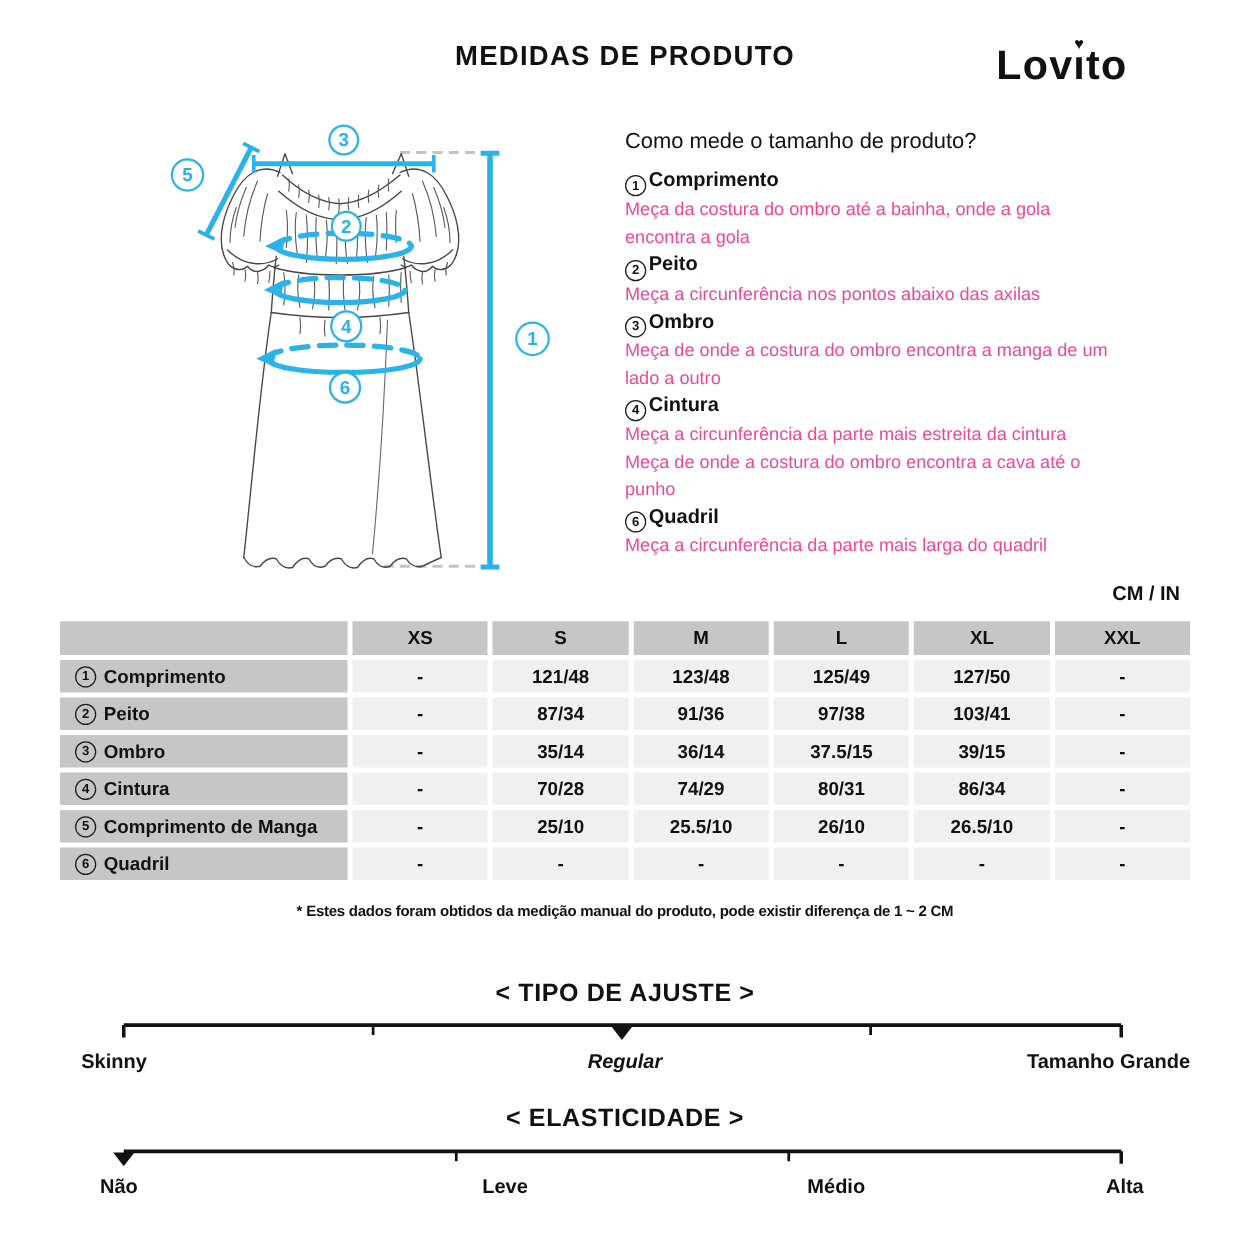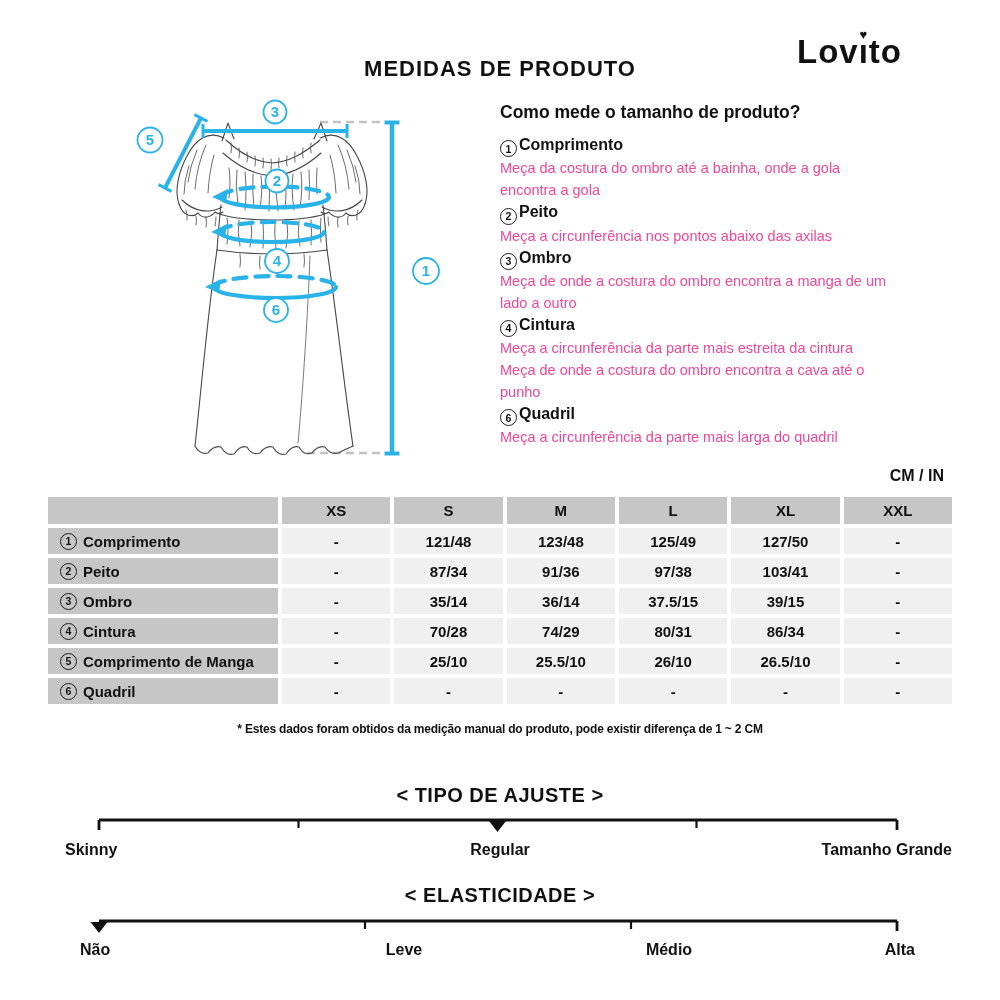--- a/index.html
+++ b/index.html
@@ -1,28 +1,28 @@
 <!DOCTYPE html>
 <html><head>
 <meta charset="utf-8">
 <style>
   html,body{margin:0;padding:0;background:#fff;}
   #page{position:relative;width:1000px;height:1000px;background:#fff;overflow:hidden;
         font-family:"Liberation Sans",sans-serif;color:#111;}
   .abs{position:absolute;}
 
   
-  .title{left:0;right:0;top:56px;text-align:center;font-size:22px;font-weight:bold;letter-spacing:1px;}
+  .title{left:0;right:0;top:32px;text-align:center;font-size:22px;font-weight:bold;letter-spacing:1px;}
   .brand{left:797px;top:33px;font-size:33px;font-weight:bold;letter-spacing:1px;}
   .brand-i{position:relative;display:inline-block;}
   .brand-heart{position:absolute;left:50%;top:-5px;transform:translateX(-50%);font-size:13px;line-height:1;}
 
   
   .guide{left:500px;top:102px;width:448px;}
-  .guide-heading{font-size:17.5px;font-weight:bold;margin-bottom:11px;}
+  .guide-heading{font-size:17.5px;font-weight:normal;margin-bottom:11px;}
   .g-name{font-size:16px;font-weight:bold;line-height:21px;}
   .g-desc{font-size:14.5px;color:#ec4899;line-height:22px;}
 
   
   .circ{display:inline-flex;align-items:center;justify-content:center;
         width:15px;height:15px;border:1.4px solid #1c1c1c;border-radius:50%;
         font-size:10.5px;font-weight:bold;vertical-align:-2.5px;margin-right:3px;line-height:1;}
   .g-name .circ{margin-right:2px;}
 
   
@@ -248,21 +248,21 @@
   <div class="abs footnote">* Estes dados foram obtidos da medição manual do produto, pode existir diferença de 1 ~ 2 CM</div>
 
   <div class="abs scale-title" style="top:784px;">&lt; TIPO DE AJUSTE &gt;</div>
   <svg class="abs" style="left:0;top:808px;" width="1000" height="28" viewBox="0 0 1000 28">
     <path d="M99,12 H897" stroke="#111" stroke-width="3" fill="none"></path>
     <path d="M99,12 V22 M897,12 V22" stroke="#111" stroke-width="2.8" fill="none"></path>
     <path d="M298.5,12 V20 M696.5,12 V20" stroke="#111" stroke-width="2.2" fill="none"></path>
     <polygon points="489,13 506,13 497.5,24" fill="#111"></polygon>
   </svg>
   <div class="abs scale-label" style="left:65px;top:841px;">Skinny</div>
-  <div class="abs scale-label center-label" style="top:841px;">Regular</div>
+  <div class="abs scale-label center-label" style="top:841px;font-style:italic;">Regular</div>
   <div class="abs scale-label" style="right:48px;top:841px;">Tamanho Grande</div>
 
   <div class="abs scale-title" style="top:884px;">&lt; ELASTICIDADE &gt;</div>
   <svg class="abs" style="left:0;top:909px;" width="1000" height="28" viewBox="0 0 1000 28">
     <path d="M99,12 H897" stroke="#111" stroke-width="3" fill="none"></path>
     <path d="M897,12 V22" stroke="#111" stroke-width="2.8" fill="none"></path>
     <path d="M365,12 V20 M631,12 V20" stroke="#111" stroke-width="2.2" fill="none"></path>
     <polygon points="90.5,13 107.5,13 99,24" fill="#111"></polygon>
   </svg>
   <div class="abs scale-label" style="left:80px;top:941px;">Não</div>

